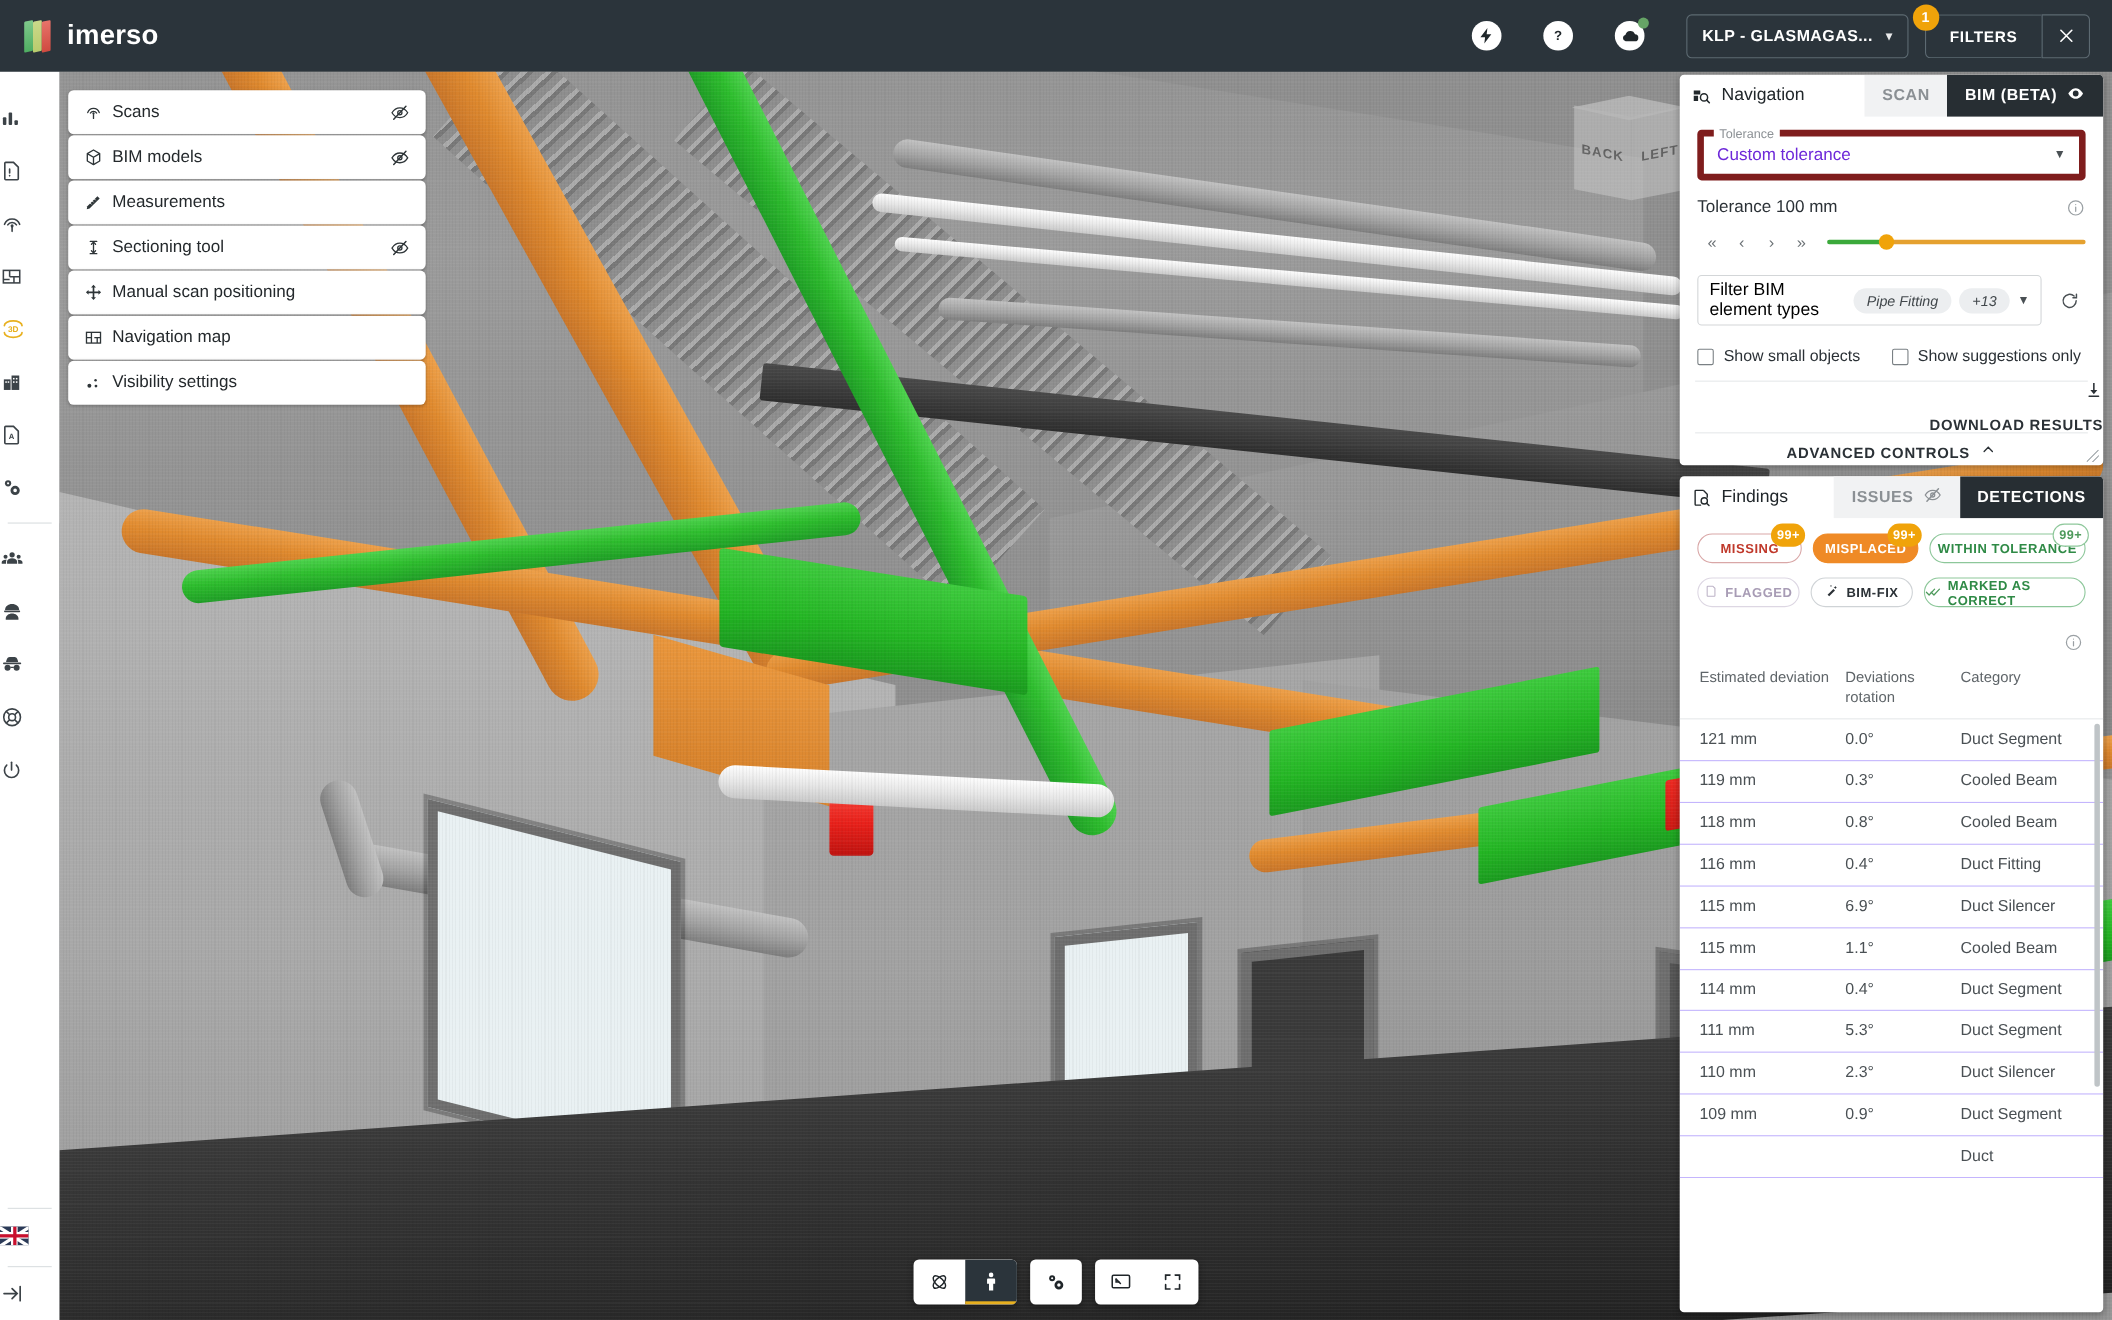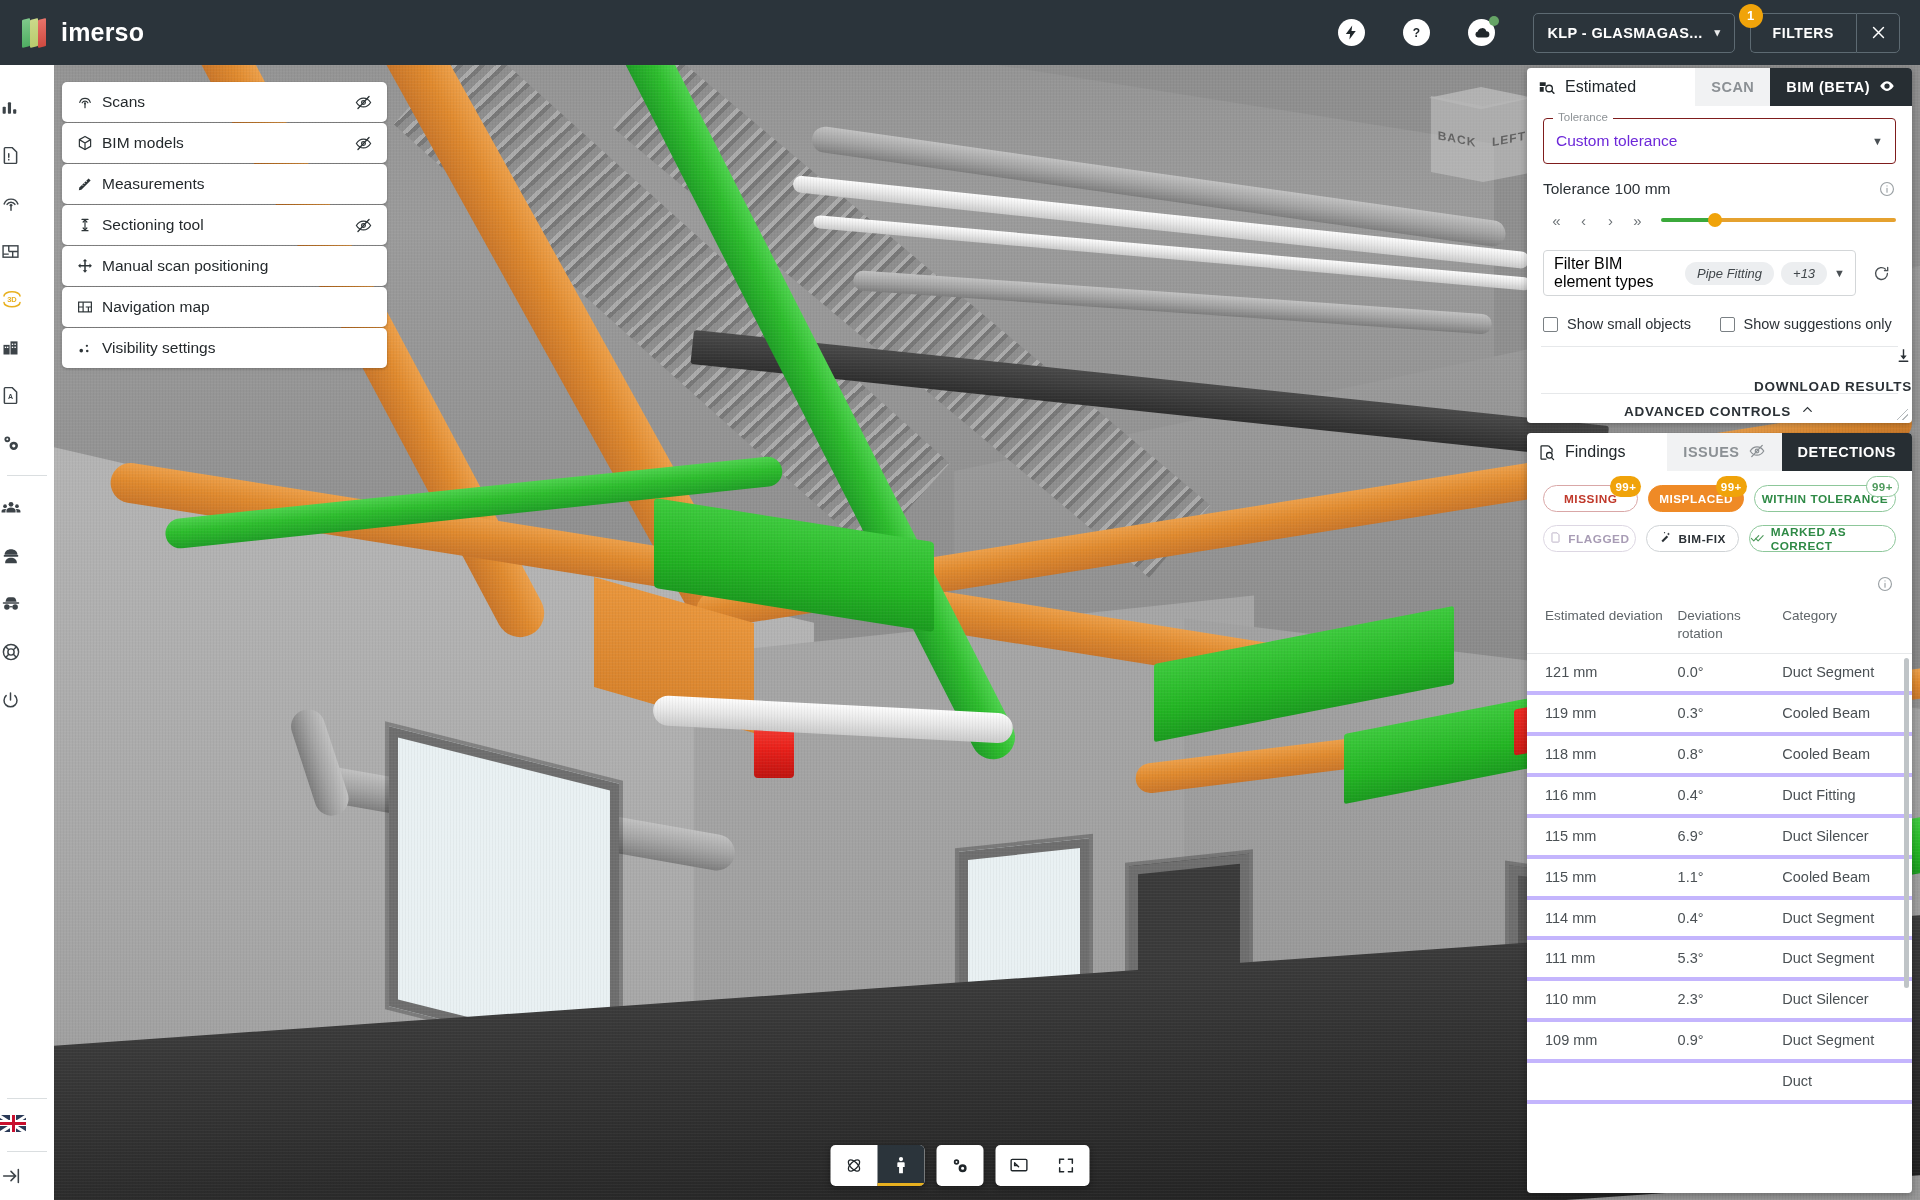--- a/index.html
+++ b/index.html
@@ -226,21 +226,21 @@
   .seg { display: flex; height: 38px; }
   .seg-btn {
     display: flex; align-items: center; justify-content: center; gap: 8px;
     padding: 0 16px; font-size: 14.5px; font-weight: 700; letter-spacing: .5px;
     color: #8b9094; background: #f1f2f3; cursor: pointer;
   }
   .seg-btn.active { background: #272e33; color: #ffffff; }
 
   .field-wrap { padding: 12px 16px 0; }
   .outlined {
-    position: relative; border: 1px solid #7f1d1d; border-radius: 4px;
+    position: relative; border: 6px solid #7f1d1d; border-radius: 4px;
     height: 46px; display: flex; align-items: center; padding: 0 12px;
   }
   .outlined > .lgd {
     position: absolute; top: -8px; left: 9px; background: #fff; padding: 0 5px;
     font-size: 11.5px; color: #8d9296;
   }
   .sel-value { font-size: 15.5px; color: #6d28d9; flex: 1; }
   .sel-caret { color: #4a5054; font-size: 11px; }
 
   .tol-line {
@@ -344,21 +344,21 @@
     display: flex; padding: 8px 18px 10px; border-bottom: 1px solid #e6e8ea;
   }
   .ft-head div {
     font-size: 13.5px; color: #5f6569; line-height: 1.35;
   }
   .c-dev { width: 38%; }
   .c-rot { width: 30%; }
   .c-cat { width: 32%; }
   .ft-row {
     display: flex; align-items: center; padding: 9px 18px;
-    border-bottom: 4px solid #c4b5fd; cursor: pointer;
+    border-bottom: 1px solid #c4b5fd; cursor: pointer;
   }
   .ft-row div { font-size: 14.5px; color: #4a5054; line-height: 1.3; }
   .ft-scroll { position: relative; max-height: 470px; overflow: hidden; }
   .ft-bar {
     position: absolute; right: 3px; top: 4px; width: 5px; height: 330px;
     background: #bfc4c7; border-radius: 3px;
   }
 
   
   .bottombar {
@@ -713,21 +713,21 @@
     <div class="panel" style="height:355px;">
       <div class="panel-head">
         <span class="ph-ic">
           <svg width="19" height="19" viewBox="0 0 24 24" fill="#22282b">
               <path d="M3.5 5.5h7.5v4.5H3.5z"></path>
               <path d="M3.5 11.5h5v6h-5z"></path>
               <circle cx="15.3" cy="13.3" r="4.1" fill="none" stroke="#22282b" stroke-width="1.7"></circle>
               <path d="M18.4 16.4l3 3" stroke="#22282b" stroke-width="1.8" stroke-linecap="round"></path>
             </svg>
         </span>
-        <span class="panel-title">Estimated</span>
+        <span class="panel-title">Navigation</span>
         <div class="seg">
           <div class="seg-btn">
             <span>SCAN</span>
           </div>
           <div class="seg-btn active">
             <span>BIM (BETA)</span>
             <span>
               <svg width="18" height="18" viewBox="0 0 24 24" fill="#fff">
                   <path d="M12 5.5C6.5 5.5 3 12 3 12s3.5 6.5 9 6.5 9-6.5 9-6.5-3.5-6.5-9-6.5zm0 10a3.5 3.5 0 1 1 0-7 3.5 3.5 0 0 1 0 7z"></path>
                 </svg>

